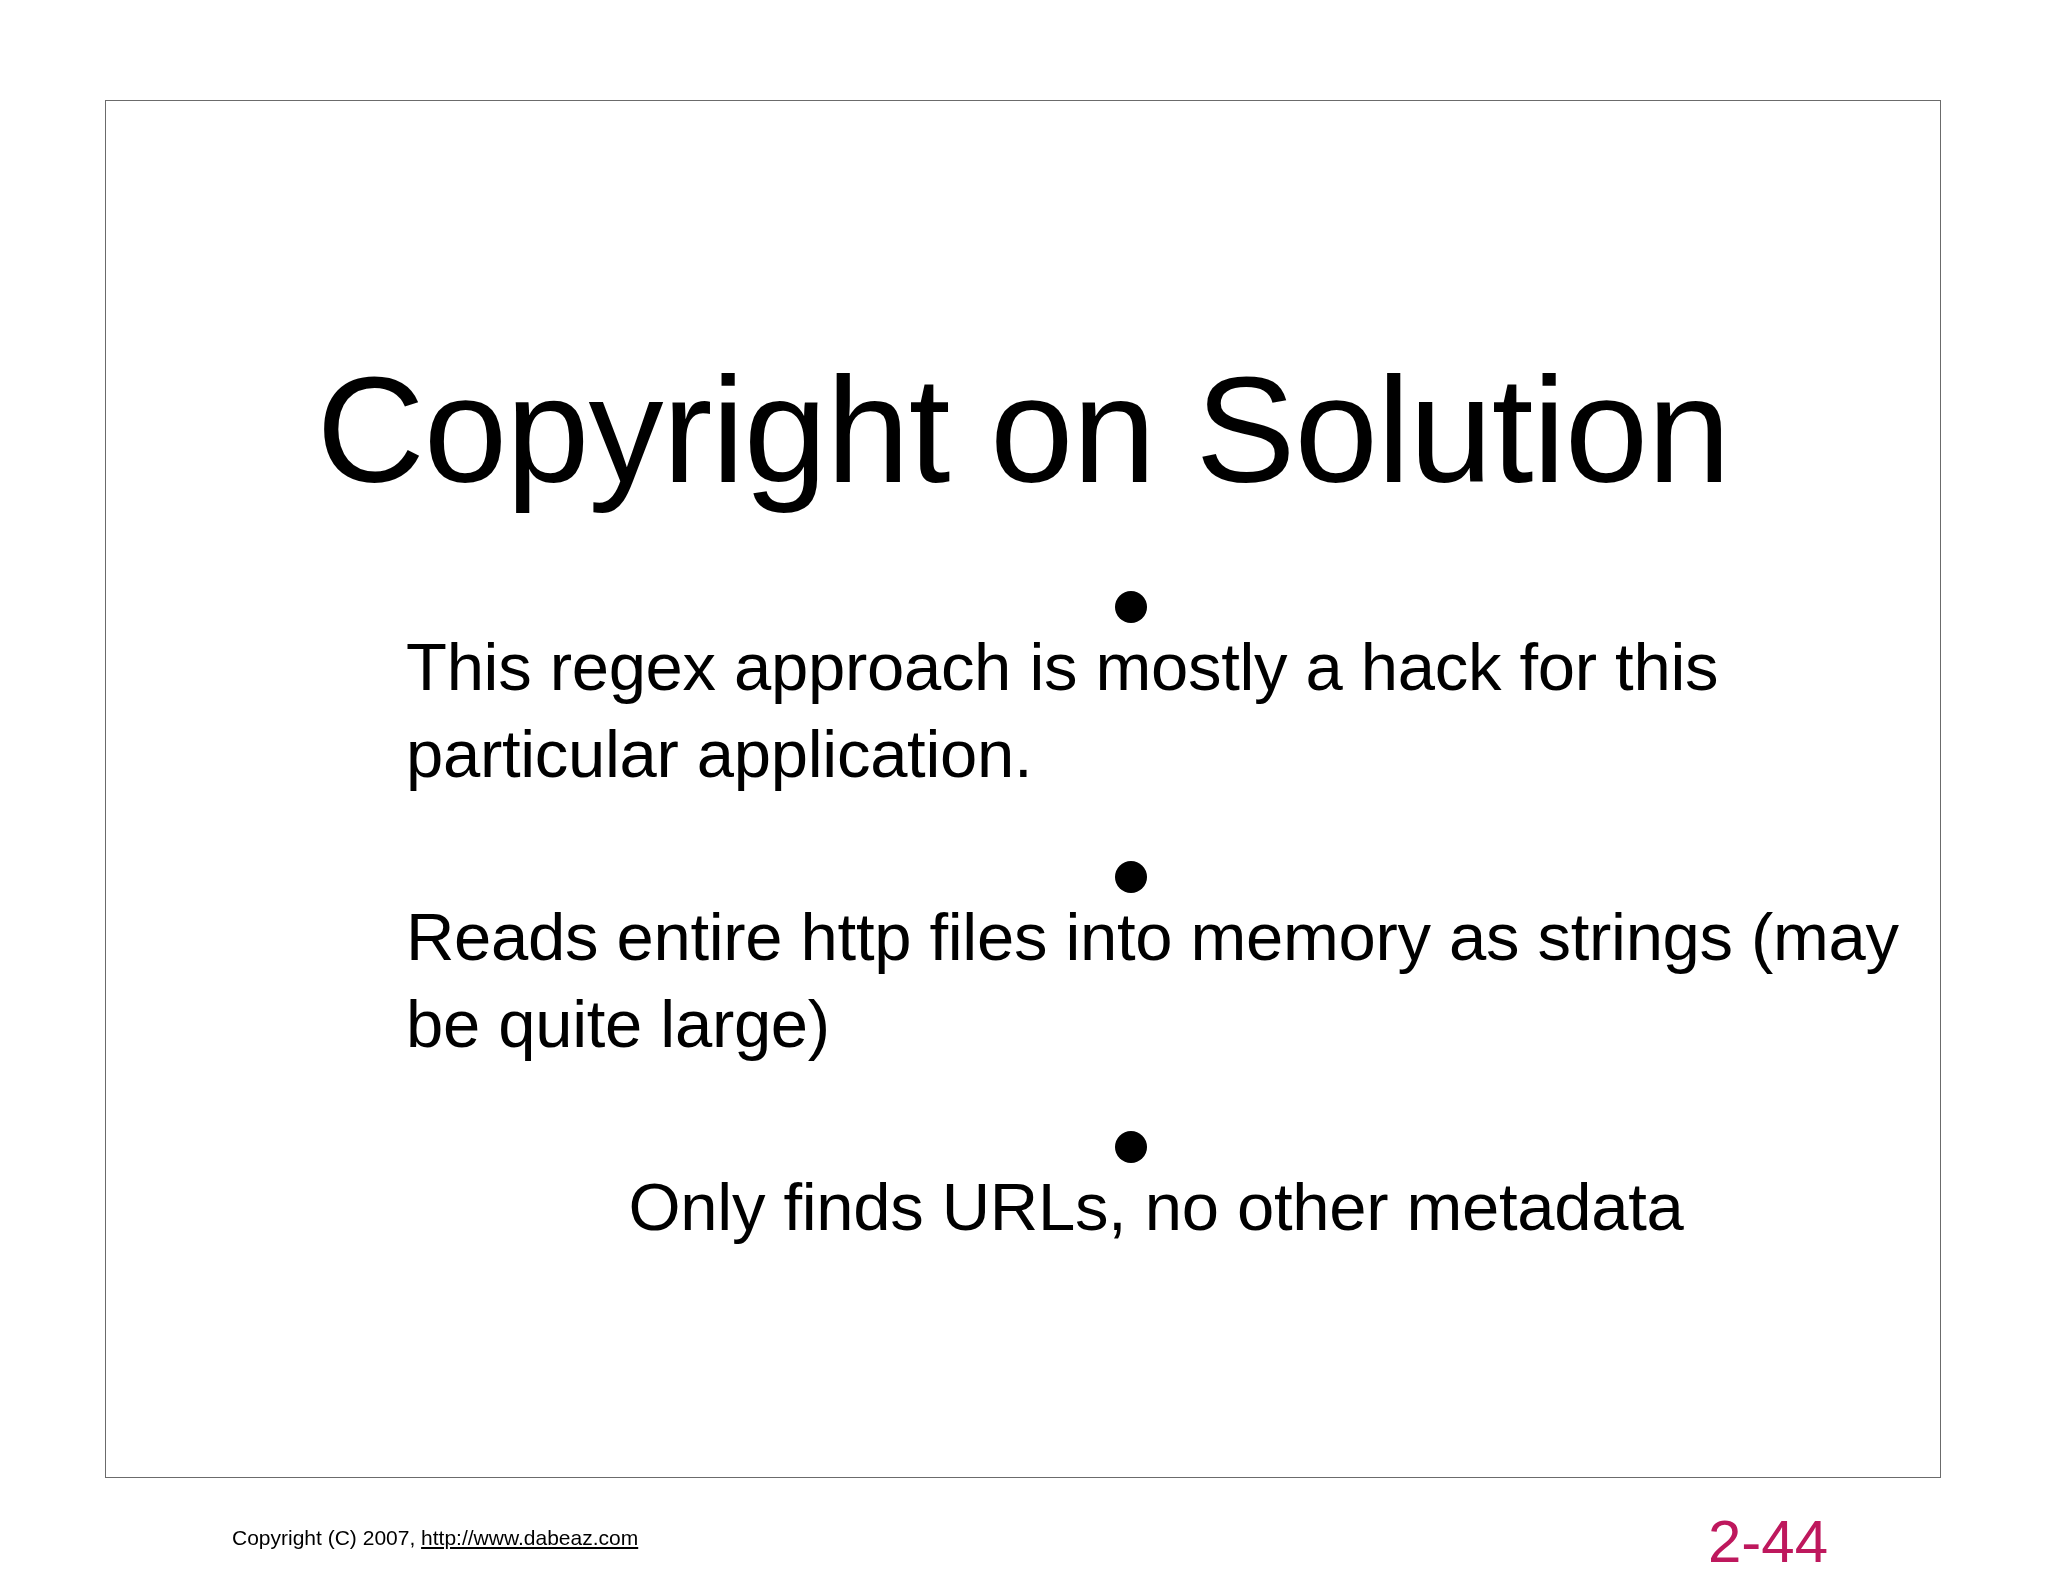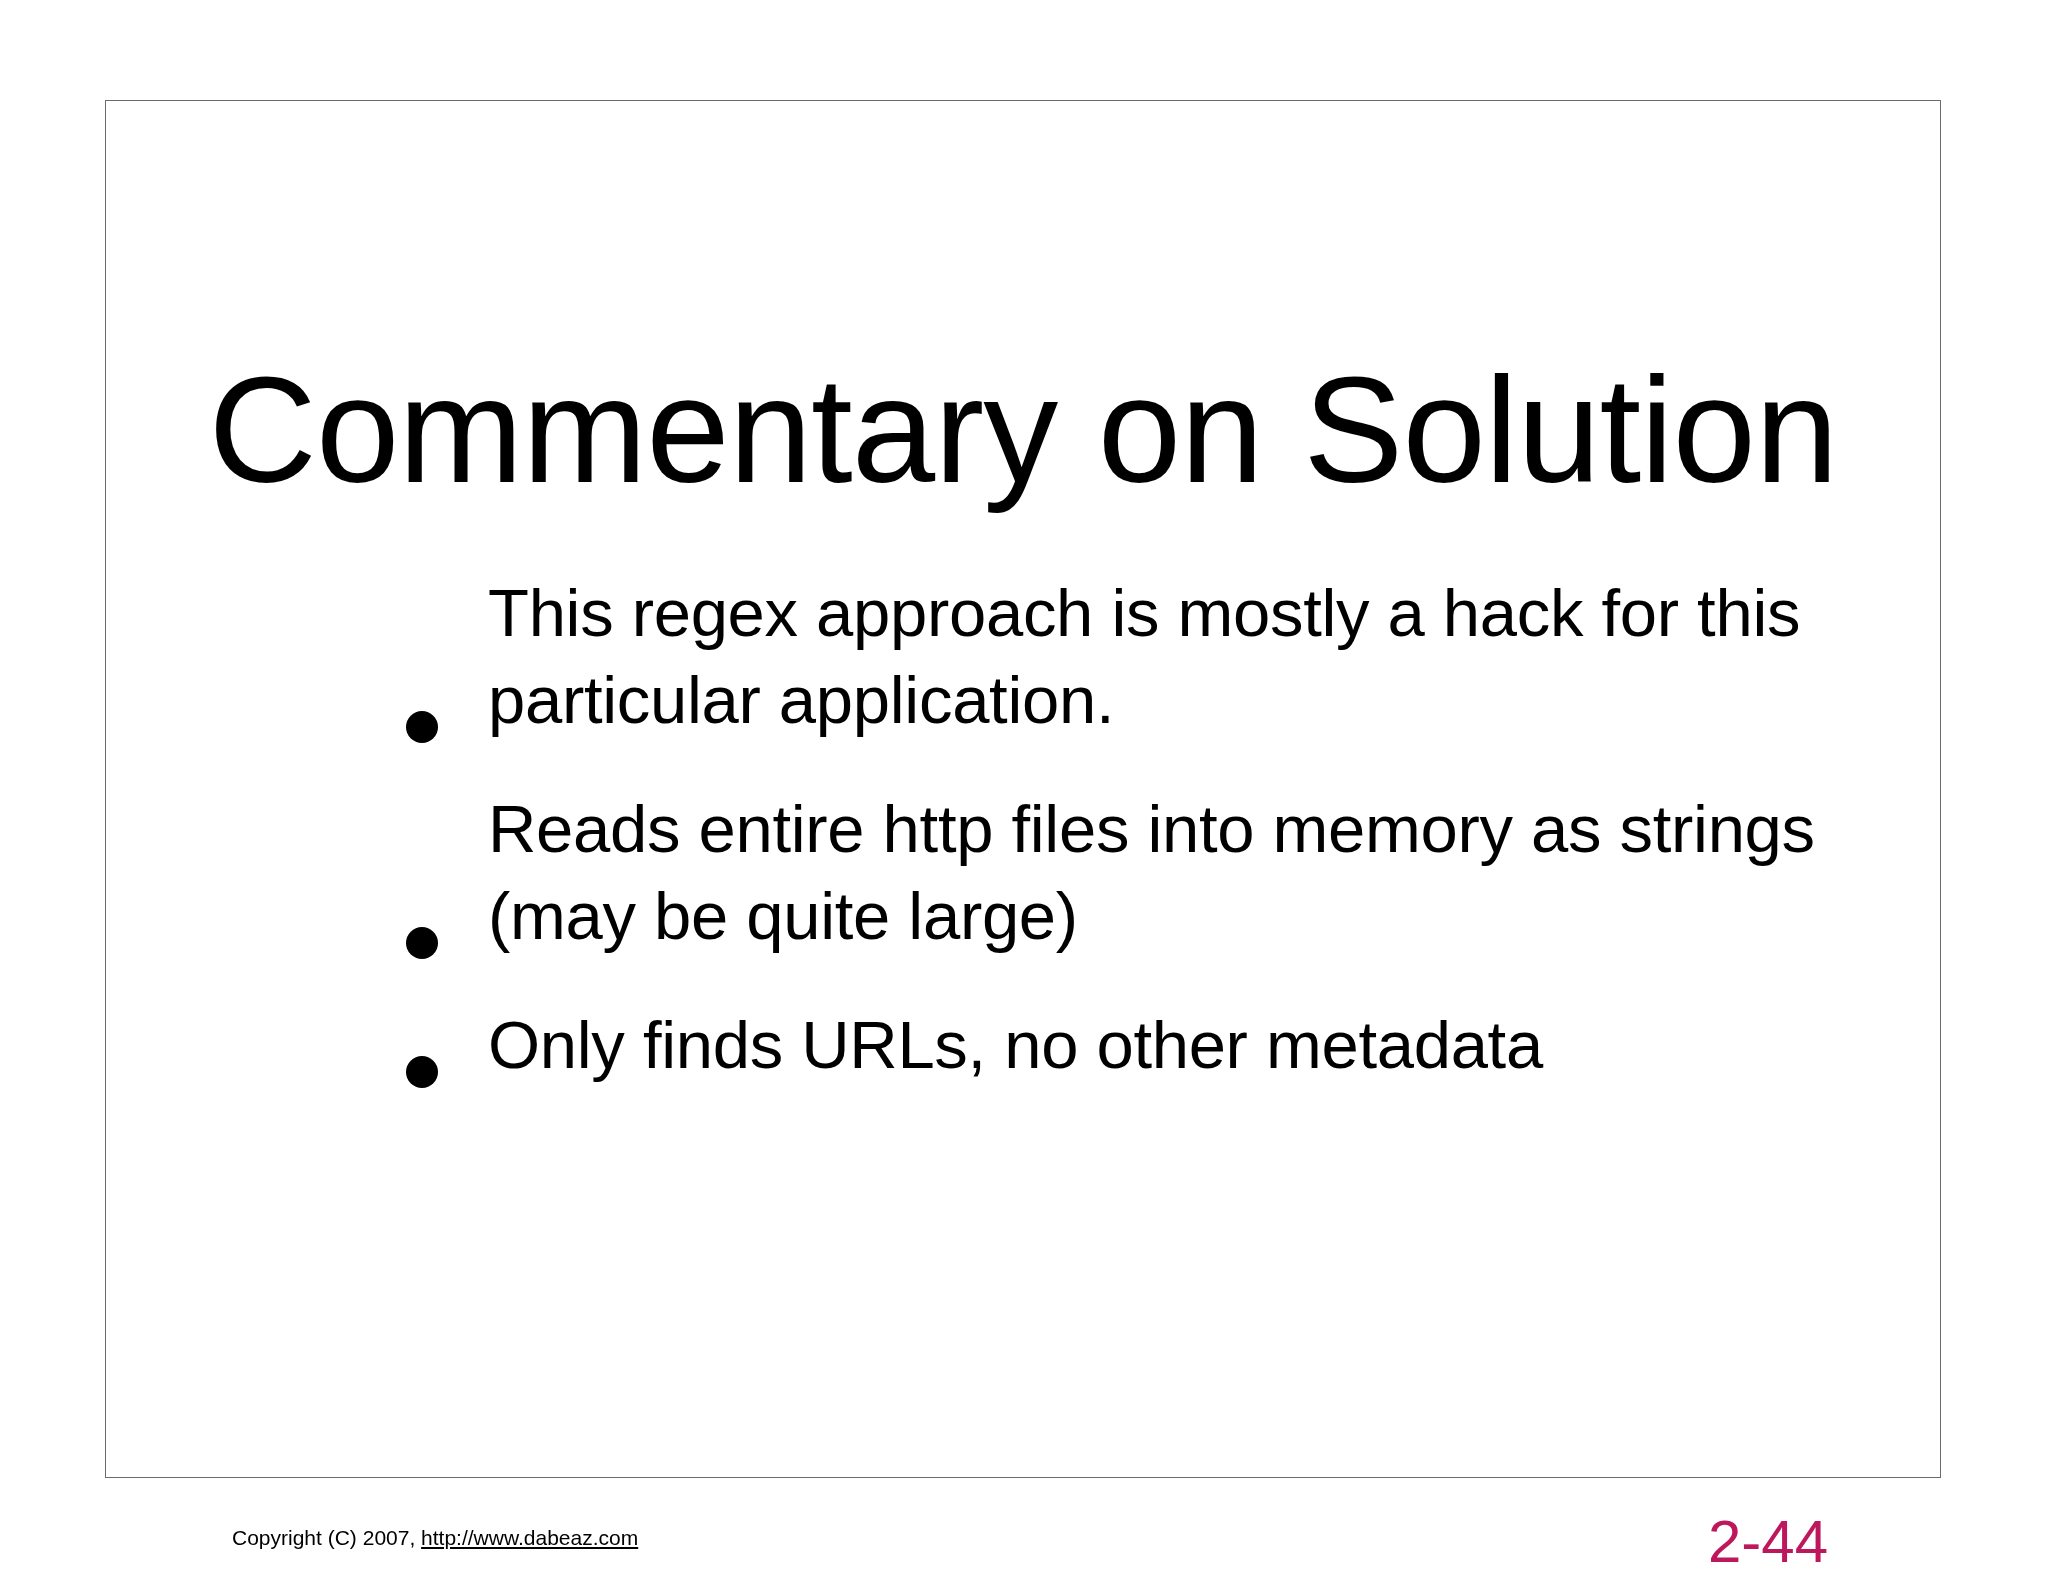--- a/index.html
+++ b/index.html
@@ -52,22 +52,23 @@
   
   #bullet-list {
     position: absolute;
     left: 300px;
     top: 468px;
     width: 1500px;
   }
 
   .bullet-item {
     display: flex;
-    align-items: flex-end;
+    align-items: center;
     margin-bottom: 42px;
+    flex-direction: column;
   }
 
   .bullet-marker {
     flex: 0 0 auto;
     width: 32px;
     height: 32px;
     border-radius: 50%;
     background: #000000;
     margin-top: 22px;
     margin-right: 50px;
@@ -110,21 +111,21 @@
     white-space: nowrap;
   }
 </style>
 </head>
 <body>
 
 <div id="slide-root">
 
   <div id="slide-frame">
 
-    <h1 id="slide-title">Commentary on Solution</h1>
+    <h1 id="slide-title">Copyright on Solution</h1>
 
     <div id="bullet-list">
 
       <div class="bullet-item">
         <span class="bullet-marker"></span>
         <span class="bullet-text">This regex approach is mostly a hack for this particular application.</span>
       </div>
 
       <div class="bullet-item">
         <span class="bullet-marker"></span>

